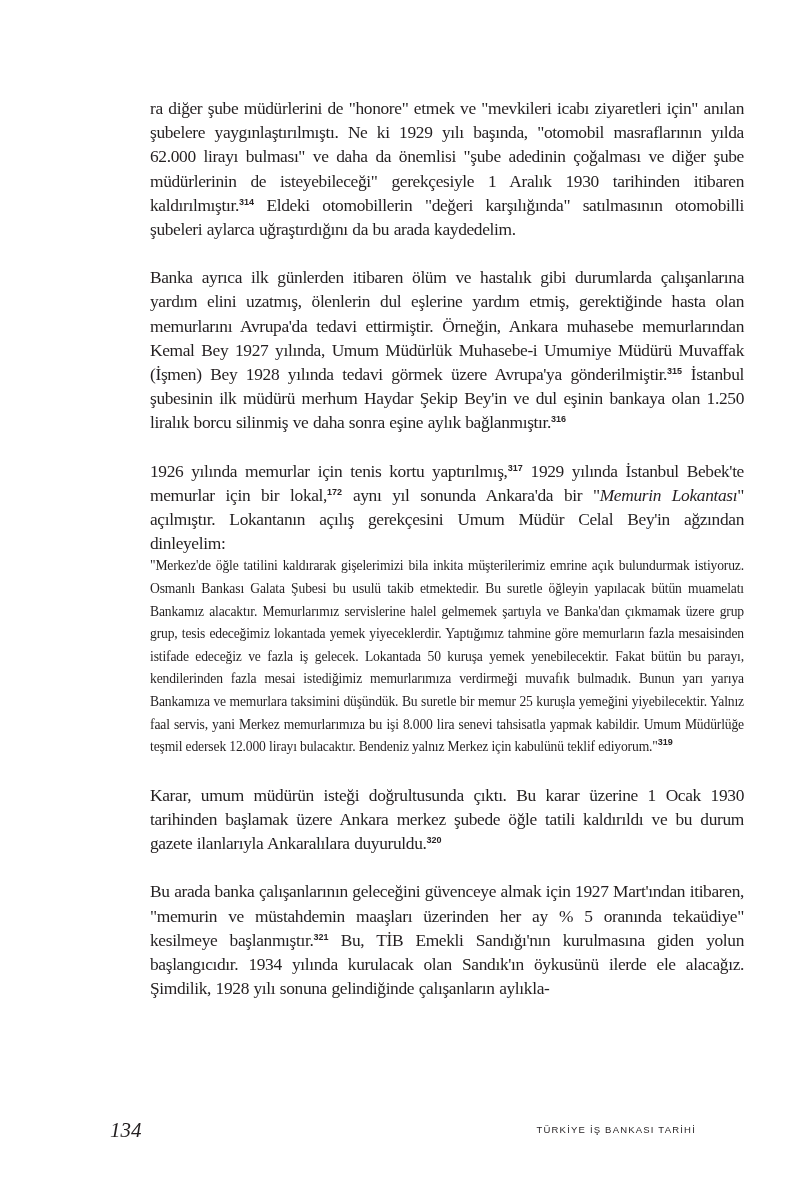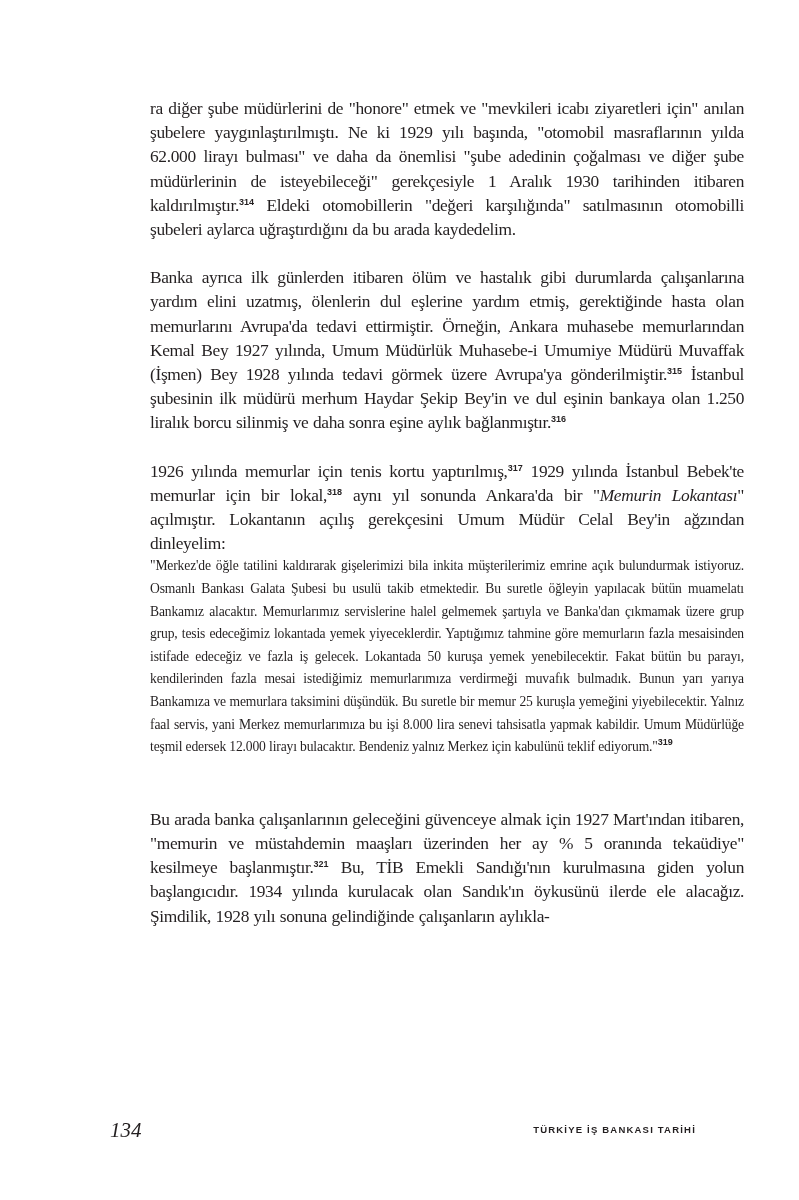--- a/index.html
+++ b/index.html
@@ -65,37 +65,38 @@
       font-style: italic;
       font-size: 21px;
       color: #231f20;
       margin-left: 8px;
     }
     .running-title {
       position: absolute;
       right: 0;
       top: 6px;
       font-family: "Liberation Sans", "DejaVu Sans", sans-serif;
-      font-weight: bold;
+      font-weight: normal;
       font-size: 9.5px;
       letter-spacing: 1.2px;
       color: #231f20;
     }
   </style>
 </head>
 <body>
 
 <div class="page">
   <p class="para">ra diğer şube müdürlerini de "honore" etmek ve "mevkileri icabı ziyaretleri için" anılan şubelere yaygınlaştırılmıştı. Ne ki 1929 yılı başında, "otomobil masraflarının yılda 62.000 lirayı bulması" ve daha da önemlisi "şube adedinin çoğalması ve diğer şube müdürlerinin de isteyebileceği" gerekçesiyle 1 Aralık 1930 tarihinden itibaren kaldırılmıştır.<sup class="fn">314</sup> Eldeki otomobillerin "değeri karşılığında" satılmasının otomobilli şubeleri aylarca uğraştırdığını da bu arada kaydedelim.</p>
   <div class="gap"></div>
   <p class="para">Banka ayrıca ilk günlerden itibaren ölüm ve hastalık gibi durumlarda çalışanlarına yardım elini uzatmış, ölenlerin dul eşlerine yardım etmiş, gerektiğinde hasta olan memurlarını Avrupa'da tedavi ettirmiştir. Örneğin, Ankara muhasebe memurlarından Kemal Bey 1927 yılında, Umum Müdürlük Muhasebe-i Umumiye Müdürü Muvaffak (İşmen) Bey 1928 yılında tedavi görmek üzere Avrupa'ya gönderilmiştir.<sup class="fn">315</sup> İstanbul şubesinin ilk müdürü merhum Haydar Şekip Bey'in ve dul eşinin bankaya olan 1.250 liralık borcu silinmiş ve daha sonra eşine aylık bağlanmıştır.<sup class="fn">316</sup></p>
   <div class="gap"></div>
-  <p class="para">1926 yılında memurlar için tenis kortu yaptırılmış,<sup class="fn">317</sup> 1929 yılında İstanbul Bebek'te memurlar için bir lokal,<sup class="fn">318</sup> aynı yıl sonunda Ankara'da bir "<em>Memurin Lokantası</em>" açılmıştır. Lokantanın açılış gerekçesini Umum Müdür Celal Bey'in ağzından dinleyelim:</p>
+  <p class="para">1926 yılında memurlar için tenis kortu yaptırılmış,<sup class="fn">317</sup> 1929 yılında İstanbul Bebek'te memurlar için bir lokal,<sup class="fn">172</sup> aynı yıl sonunda Ankara'da bir "<em>Memurin Lokantası</em>" açılmıştır. Lokantanın açılış gerekçesini Umum Müdür Celal Bey'in ağzından dinleyelim:</p>
   <p class="quote">"Merkez'de öğle tatilini kaldırarak gişelerimizi bila inkita müşterilerimiz emrine açık bulundurmak istiyoruz. Osmanlı Bankası Galata Şubesi bu usulü takib etmektedir.  Bu suretle öğleyin yapılacak bütün muamelatı Bankamız alacaktır. Memurlarımız servislerine halel gelmemek şartıyla ve Banka'dan çıkmamak üzere grup grup, tesis edeceğimiz lokantada yemek yiyeceklerdir. Yaptığımız tahmine göre memurların fazla mesaisinden istifade edeceğiz ve fazla iş gelecek. Lokantada 50 kuruşa yemek yenebilecektir. Fakat bütün bu parayı, kendilerinden fazla mesai istediğimiz memurlarımıza verdirmeği muvafık bulmadık. Bunun yarı yarıya Bankamıza ve memurlara taksimini düşündük. Bu suretle bir memur 25 kuruşla yemeğini yiyebilecektir. Yalnız faal servis, yani Merkez memurlarımıza bu işi  8.000 lira senevi tahsisatla yapmak kabildir. Umum Müdürlüğe teşmil edersek 12.000 lirayı bulacaktır. Bendeniz yalnız Merkez için kabulünü teklif ediyorum."<sup class="fn">319</sup></p>
   <div class="gap"></div>
+  <p class="para">Karar, umum müdürün isteği doğrultusunda çıktı. Bu karar üzerine 1 Ocak 1930 tarihinden başlamak üzere Ankara merkez şubede öğle tatili kaldırıldı ve bu durum gazete ilanlarıyla Ankaralılara duyuruldu.<sup class="fn">320</sup></p>
   <div class="gap"></div>
   <p class="para">Bu arada banka çalışanlarının geleceğini güvenceye almak için 1927 Mart'ından itibaren, "memurin ve müstahdemin maaşları üzerinden her ay % 5 oranında tekaüdiye" kesilmeye başlanmıştır.<sup class="fn">321</sup> Bu, TİB Emekli Sandığı'nın kurulmasına giden yolun başlangıcıdır.  1934 yılında kurulacak olan Sandık'ın öykusünü ilerde ele alacağız. Şimdilik, 1928 yılı sonuna gelindiğinde çalışanların aylıkla-</p>
 </div>
 
 <div class="footer">
   <span class="page-number">134</span>
   <span class="running-title">TÜRKİYE İŞ BANKASI TARİHİ</span>
 </div>
 
 </body></html>

